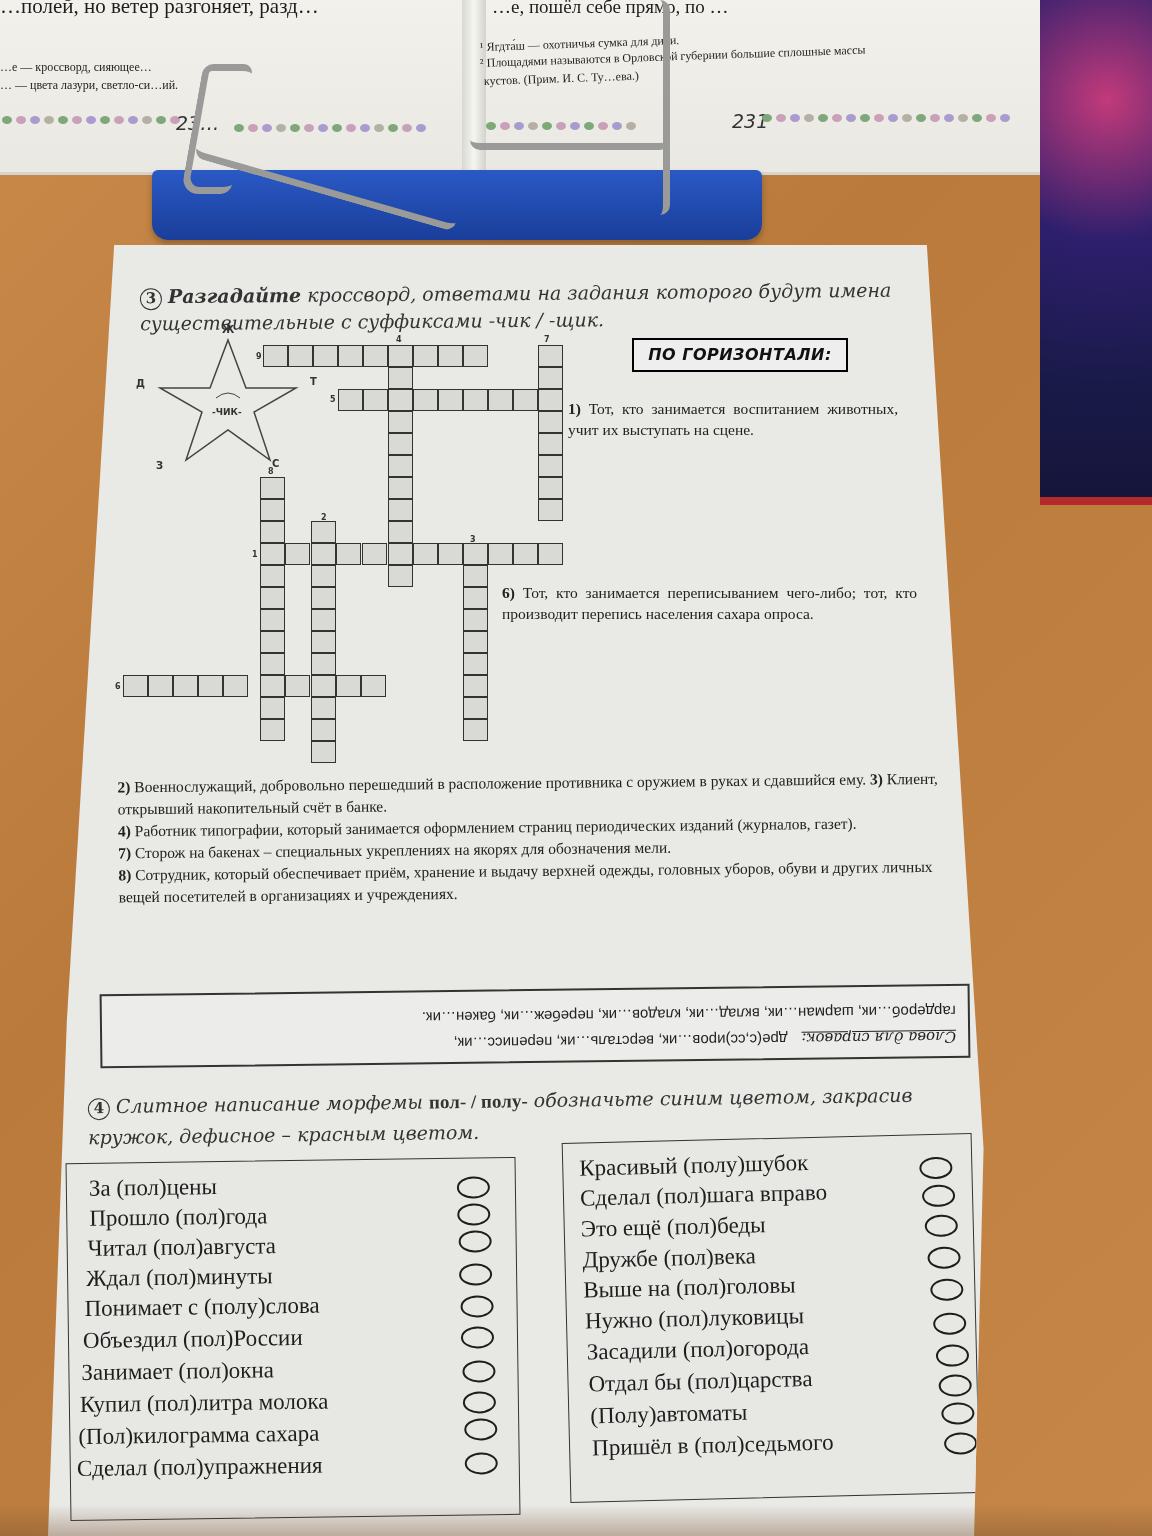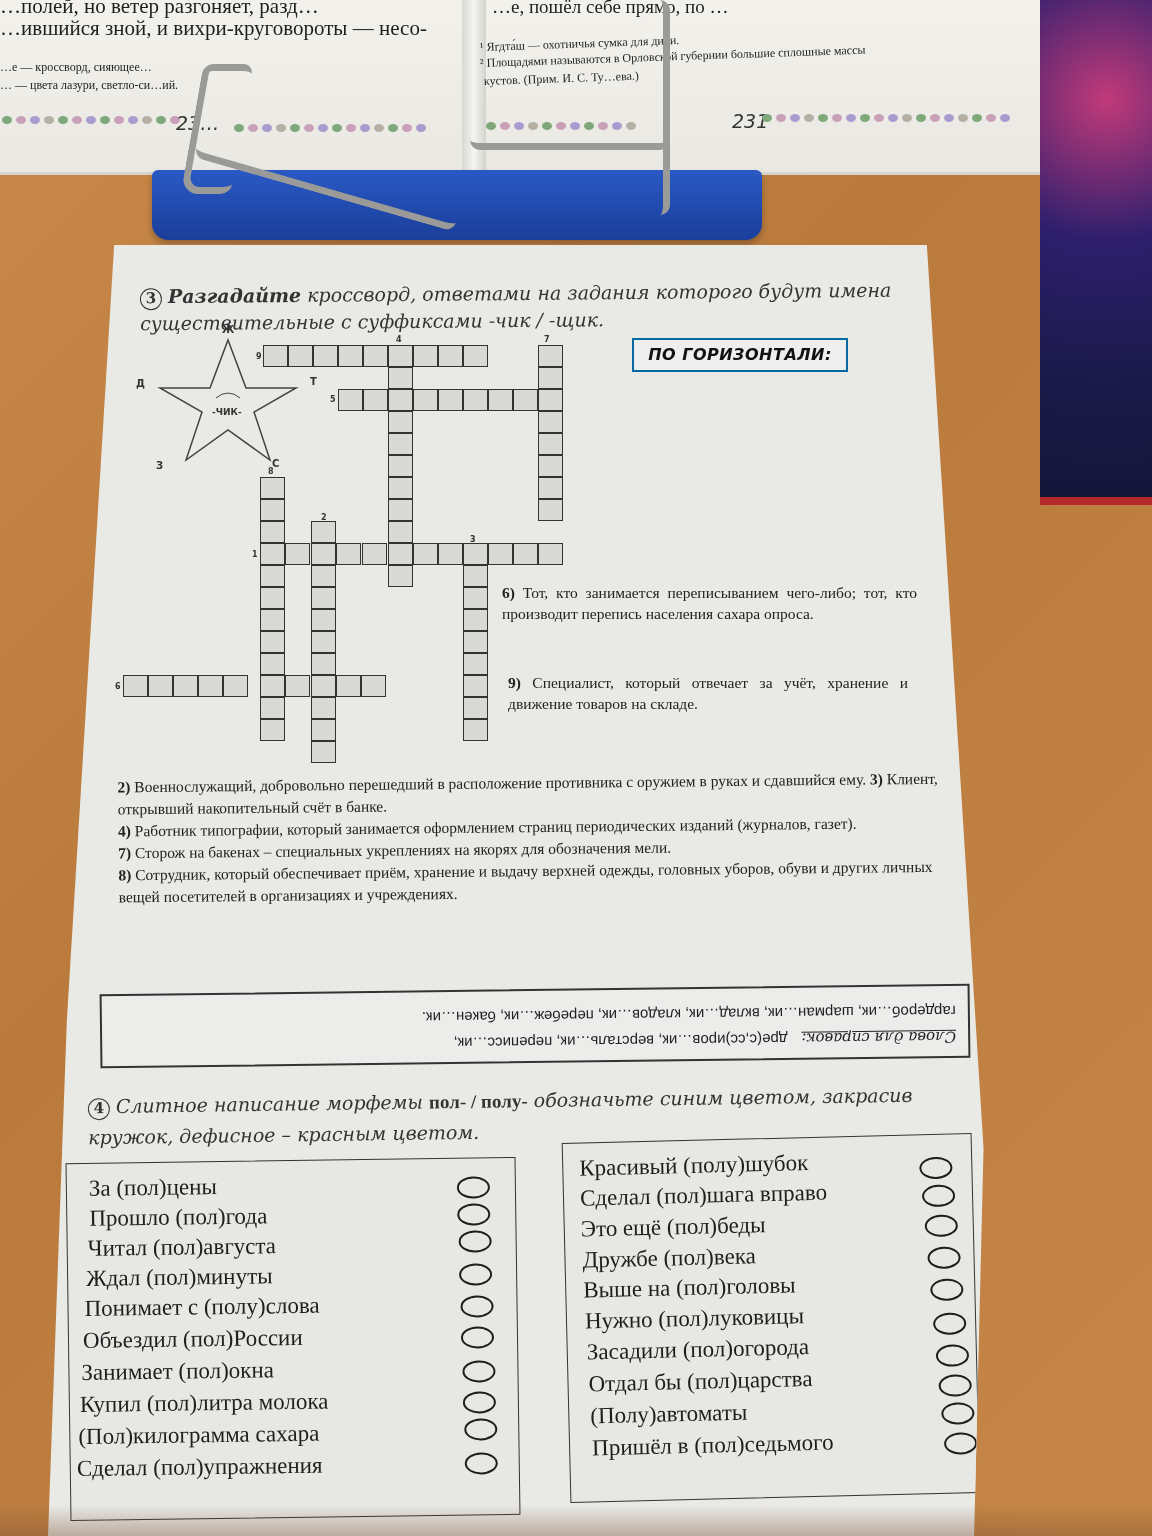--- a/index.html
+++ b/index.html
@@ -69,21 +69,21 @@
   
   .cw { position: absolute; left: 0; top: 0; }
   .cell {
     position: absolute; width: 25px; height: 22px;
     background: #d9d9d6; border: 1.2px solid #333;
   }
   .cw-num { position: absolute; font-family: "DejaVu Sans", sans-serif; font-size: 8px; font-weight: bold; color: #333; }
 
   
   .hdr-box {
-    position: absolute; border: 2px solid #0369a1; background: #eee;
+    position: absolute; border: 2px solid #000000; background: #eee;
     font-family: "DejaVu Sans", sans-serif; font-weight: bold; font-style: italic;
     font-size: 16px; letter-spacing: 0.5px; text-align: center; color: #111;
   }
 
   .clue { position: absolute; font-family: "Liberation Serif", serif; font-size: 15.5px; line-height: 21px; color: #222; text-align: justify; }
   .clue b { font-weight: bold; }
 
   .vert-clues { position: absolute; left: 70px; top: 527px; width: 840px; font-family: "Liberation Serif", serif; font-size: 15.5px; line-height: 22px; color: #222; transform: rotate(-0.6deg); }
   .vert-clues p { margin: 0; }
 
@@ -112,21 +112,20 @@
   .shadow-bottom {
     position: absolute; left: 0; top: 1505px; width: 1152px; height: 31px;
     background: linear-gradient(180deg, rgba(120,80,50,0) 0%, rgba(120,80,50,.4) 100%);
   }
 </style>
 </head>
 <body>
 
 <div class="book">
   <div class="book-line book-left-1">…полей, но ветер разгоняет, разд…</div>
-  <div class="book-line book-left-2">…ившийся зной, и вихри-круговороты — несо-</div>
   <div class="book-line book-left-3">…е — кроссворд, сияющее…</div>
   <div class="book-line book-left-4">… — цвета лазури, светло-си…ий.</div>
 
   <div class="book-gutter"></div>
 
   <div class="book-line book-right-1">…е, пошёл себе прямо, по …</div>
   <div class="book-line book-right-2">¹ Ягдта́ш — охотничья сумка для дичи.</div>
   <div class="book-line book-right-3">² Площадями называются в Орловской губернии большие сплошные массы</div>
   <div class="book-line book-right-4">кустов. (Прим. И. С. Ту…ева.)</div>
 
@@ -273,25 +272,25 @@
       <div class="cell" style="left:175px;top:430px;"></div>
       <div class="cell" style="left:212px;top:430px;"></div>
       <div class="cell" style="left:237px;top:430px;"></div>
       <div class="cell" style="left:263px;top:430px;"></div>
       <div class="cell" style="left:288px;top:430px;"></div>
       <div class="cell" style="left:313px;top:430px;"></div>
     </div>
 
     <div class="hdr-box" style="left:584px;top:93px;width:216px;height:34px;line-height:30px;">ПО ГОРИЗОНТАЛИ:</div>
 
+    <div class="clue" style="left:520px;top:153px;width:330px;">
+      <b>1)</b> <span>Тот, кто занимается воспитанием животных, учит их выступать на сцене.</span>
+    </div>
     <div class="clue" style="left:454px;top:337px;width:415px;">
       <b>6)</b> <span>Тот, кто занимается переписыванием чего-либо; тот, кто производит перепись населения сахара опроса.</span>
-    </div>
-    <div class="clue" style="left:460px;top:427px;width:400px;">
-      <b>9)</b> <span>Специалист, который отвечает за учёт, хранение и движение товаров на складе.</span>
     </div>
 
 
     <div class="vert-clues">
       <p><b>2)</b> <span>Военнослужащий, добровольно перешедший в расположение противника с оружием в руках и сдавшийся ему.</span> <b>3)</b> <span>Клиент, открывший накопительный счёт в банке.</span></p>
       <p><b>4)</b> <span>Работник типографии, который занимается оформлением страниц периодических изданий (журналов, газет).</span></p>
       <p><b>7)</b> <span>Сторож на бакенах – специальных укреплениях на якорях для обозначения мели.</span></p>
       <p><b>8)</b> <span>Сотрудник, который обеспечивает приём, хранение и выдачу верхней одежды, головных уборов, обуви и других личных вещей посетителей в организациях и учреждениях.</span></p>
     </div>
 

